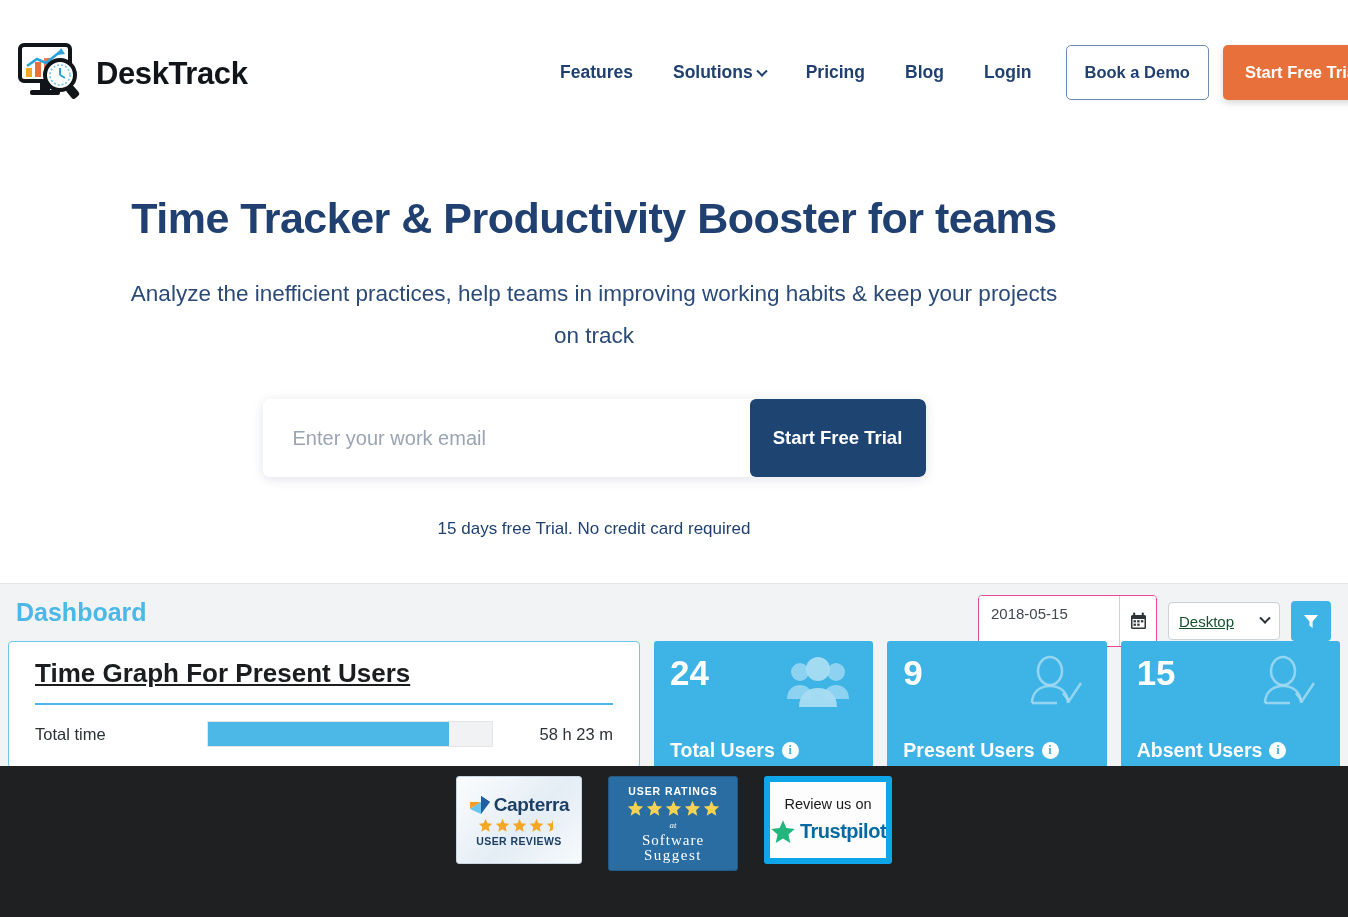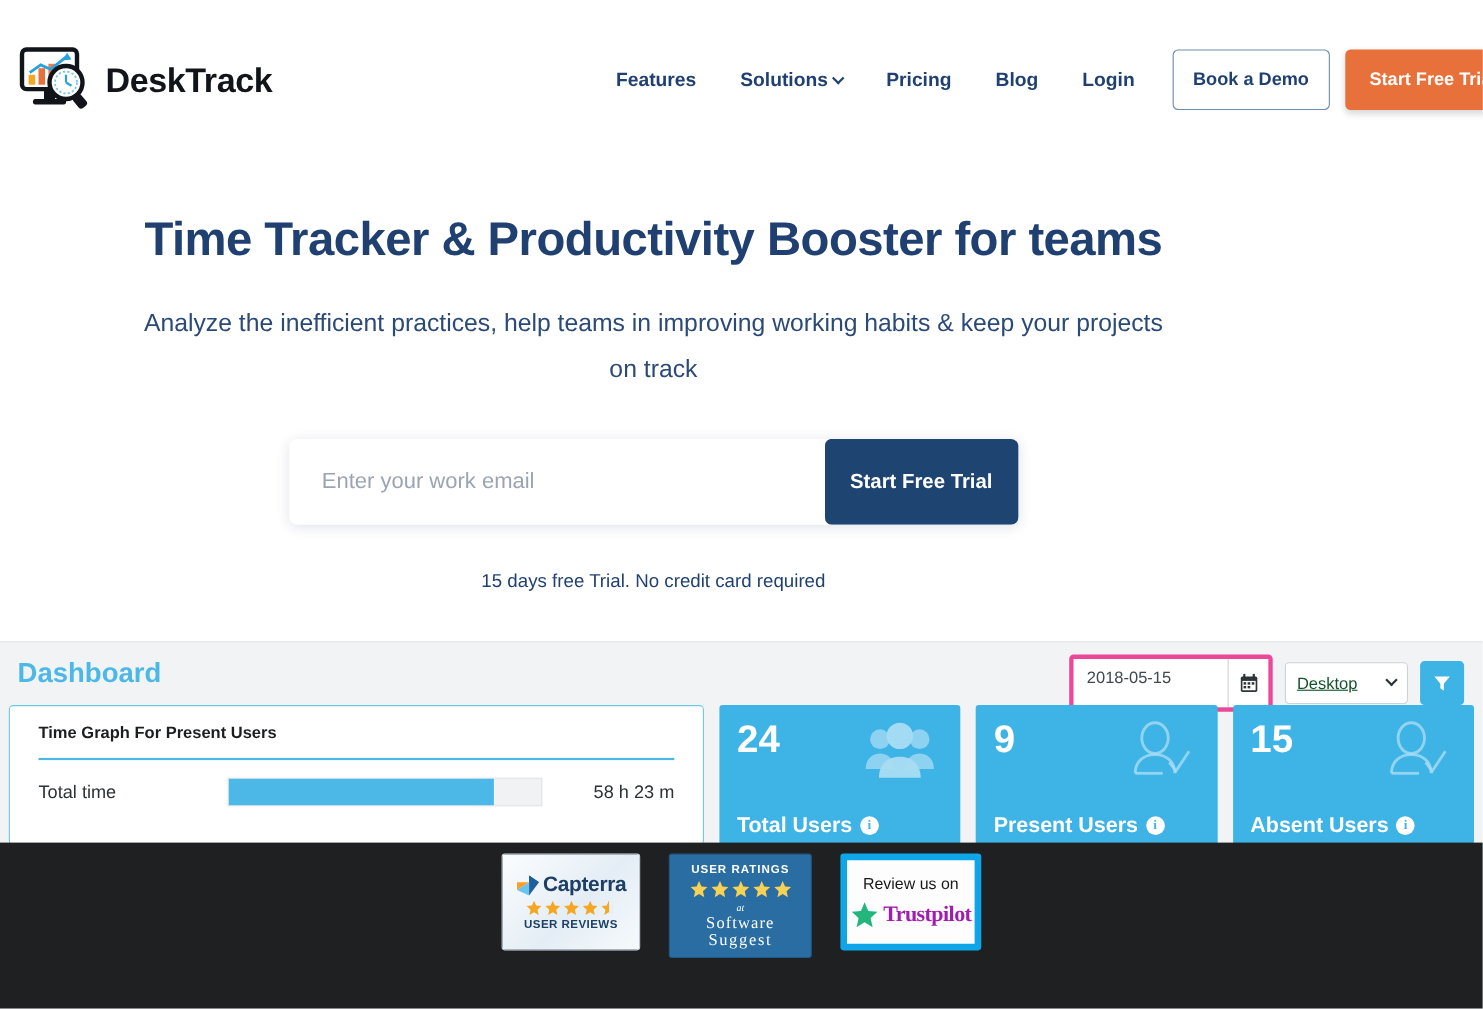--- a/index.html
+++ b/index.html
@@ -103,21 +103,21 @@
   .dash-title {
     position: absolute; left: 16px; top: 14px;
     color: #4cb8e8; font-size: 25px; font-weight: 700;
   }
   .dash-controls {
     position: absolute; right: 17px; top: 11px;
     display: flex; align-items: center; gap: 11px;
   }
   .date-group {
     display: flex; align-items: stretch;
-    border: 4px solid #ec4899; border-radius: 4px;
+    border: 1px solid #ec4899; border-radius: 4px;
     background: #fff; height: 52px; overflow: hidden; justify-content: space-between;
   }
   .date-val {
     width: 140px; line-height: 36px; padding-left: 12px;
     font-size: 15px; color: #42484d; background: #fff;
   }
   .cal-btn {
     width: 37px; border-left: 1px solid #ccd2d6; background: #fff;
     display:flex; align-items:center; justify-content:center; cursor: pointer;
   }
@@ -138,22 +138,23 @@
   }
   .dash-body {
     position: absolute; left: 0; top: 57px; right: 0; bottom: 0;
     display: flex; gap: 14px; padding: 0 8px;
   }
   .graph-card {
     width: 632px; background: #fff; border: 1.5px solid #6fc7ea;
     border-radius: 4px; padding: 16px 26px 0 26px;
   }
   .graph-title {
-    font-size: 15px; font-weight: 700; color: #1b1d1f;
+    font-size: 26px; font-weight: 700; color: #1b1d1f;
     padding-bottom: 14px;
+    text-decoration: underline;
   }
   .graph-rule { height: 2px; background: #4cb8e8; margin-bottom: 16px; }
   .graph-row { display: flex; align-items: center; }
   .graph-label { width: 172px; font-size: 16.5px; color: #2d3235; }
   .bar-track {
     flex: 1; max-width: 312px; height: 26px; background: #f1f2f3;
     border: 1px solid #e3e5e7; position: relative;
   }
   .bar-fill { position:absolute; left:0; top:0; bottom:0; background: #4cb8e8; }
   .graph-value { width: 120px; text-align: right; font-size: 16.5px; color: #2d3235; }
@@ -207,21 +208,21 @@
     font-family: "Liberation Serif", serif; text-align: center; line-height: 15px;
   }
   .ss-l1 { font-size: 15px; letter-spacing: 1px; }
   .ss-l2 { font-size: 15px; letter-spacing: 1.5px; }
   .badge-tp {
     width: 128px; height: 88px; background: #fdfdfd; border: 6px solid #0ea5e9;
     display: flex; flex-direction: column; align-items: center; justify-content: center; gap: 7px;
   }
   .tp-top { font-size: 14.5px; color: #191919; }
   .tp-row { display: flex; align-items: center; gap: 4px; }
-  .tp-name { font-size: 20px; font-weight: 700; color: #a21caf; letter-spacing: -0.5px; font-family: Liberation Serif, serif; }
+  .tp-name { font-size: 20px; font-weight: 700; color: #0369a1; letter-spacing: -0.5px; }
 </style>
 </head>
 <body>
 
 <div class="page">
 
   <div class="nav">
 
     <div class="logo-wrap">
       <span>

